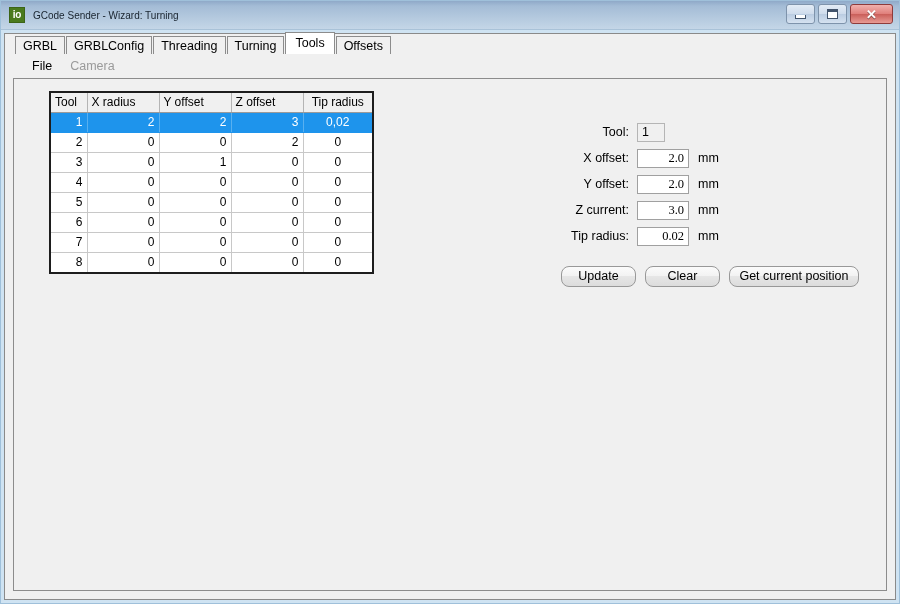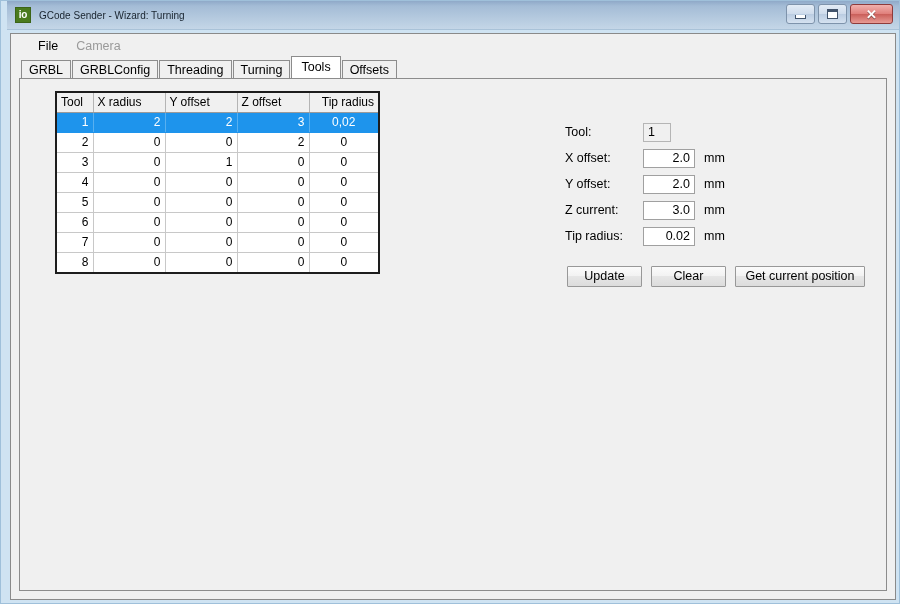--- a/index.html
+++ b/index.html
@@ -20,21 +20,20 @@
   #window {
     position: absolute;
     left: 0; top: 0;
     width: 900px;
     height: 604px;
     box-sizing: border-box;
     background: #cfe3f2;
     border: 1px solid #9fc0da;
     display: flex;
     flex-direction: column;
-    padding-left: 6px;
   }
 
   
   #titlebar {
     position: relative;
     height: 29px;
     flex: 0 0 29px;
     background: linear-gradient(to bottom, #8fa9c8 0%, #a4bcd6 18%, #b5cadf 62%, #c4d6e7 100%);
     border-bottom: 1px solid #a9c2d8;
     display: flex;
@@ -205,21 +204,21 @@
     border-right: 1px solid #b4b4b4;
     border-bottom: 1px solid #9a9a9a;
     height: 19px;
     font-weight: normal;
     font-size: 12px;
     padding: 0 4px;
     box-sizing: border-box;
     color: #000;
     text-align: left;
   }
-  table.grid th:last-child { border-right: none; text-align: right; }
+  table.grid th:last-child { border-right: none; text-align: center; }
   table.grid td {
     border-right: 1px solid #c8c8c8;
     border-bottom: 1px solid #c8c8c8;
     height: 20px;
     padding: 0 4px;
     box-sizing: border-box;
     text-align: right;
     color: #000;
     background: #ffffff;
   }
@@ -244,40 +243,41 @@
     width: 300px;
   }
   .form-row {
     display: flex;
     align-items: center;
     height: 26px;
     margin-bottom: 0px;
   }
   .form-label {
     width: 78px;
+    text-align: right;
     font-size: 12.5px;
     padding-right: 8px;
     box-sizing: border-box;
     color: #000;
     white-space: nowrap;
   }
   .tf {
     height: 19px;
     box-sizing: border-box;
     border: 1px solid #a0a0a0;
     background: #ffffff;
     font-family: "Liberation Sans", sans-serif;
     font-size: 12.5px;
     color: #000;
     text-align: right;
     padding: 0 4px;
     outline: none;
     line-height: 17px;
   }
-  .tf.num { width: 52px; }
+  .tf.num { width: 52px; font-family: Liberation Serif, serif; }
   .tf.readonly {
     width: 28px;
     background: #f0f0f0;
     border-color: #b5b5b5;
     text-align: left;
   }
   .unit {
     font-size: 12.5px;
     margin-left: 9px;
     color: #000;
@@ -286,21 +286,21 @@
   
   #btn-row {
     display: flex;
     margin-top: 17px;
     margin-left: 2px;
     gap: 9px;
   }
   .btn {
     height: 21px;
     border: 1px solid #989898;
-    border-radius: 1px;
+    border-radius: 8px;
     box-sizing: border-box;
     background: linear-gradient(to bottom, #fbfbfb 0%, #f2f2f2 48%, #e6e6e6 50%, #dcdcdc 100%);
     font-family: "Liberation Sans", sans-serif;
     font-size: 12.5px;
     color: #000;
     padding: 0 8px;
     line-height: 19px;
     white-space: nowrap;
   }
   .btn.update { width: 77px; }
@@ -323,34 +323,34 @@
         <span class="gl-max"></span>
       </div>
       <div class="winbtn close">
         <span class="gl-close">✕</span>
       </div>
     </div>
   </div>
 
   <div id="client">
 
-    <div id="menubar">
-      <div class="menu-item">File</div>
-      <div class="menu-item disabled">Camera</div>
-    </div>
-
     <div id="tabstrip">
       <div class="tab">GRBL</div>
       <div class="tab">GRBLConfig</div>
       <div class="tab">Threading</div>
       <div class="tab">Turning</div>
       <div class="tab active">Tools</div>
       <div class="tab">Offsets</div>
     </div>
 
+    <div id="menubar">
+      <div class="menu-item">File</div>
+      <div class="menu-item disabled">Camera</div>
+    </div>
+
     <div id="tabpage">
 
       <div id="tools-table">
         <table class="grid">
           <thead>
             <tr>
               <th class="col-tool">Tool</th>
               <th class="col-x">X radius</th>
               <th class="col-y">Y offset</th>
               <th class="col-z">Z offset</th>

